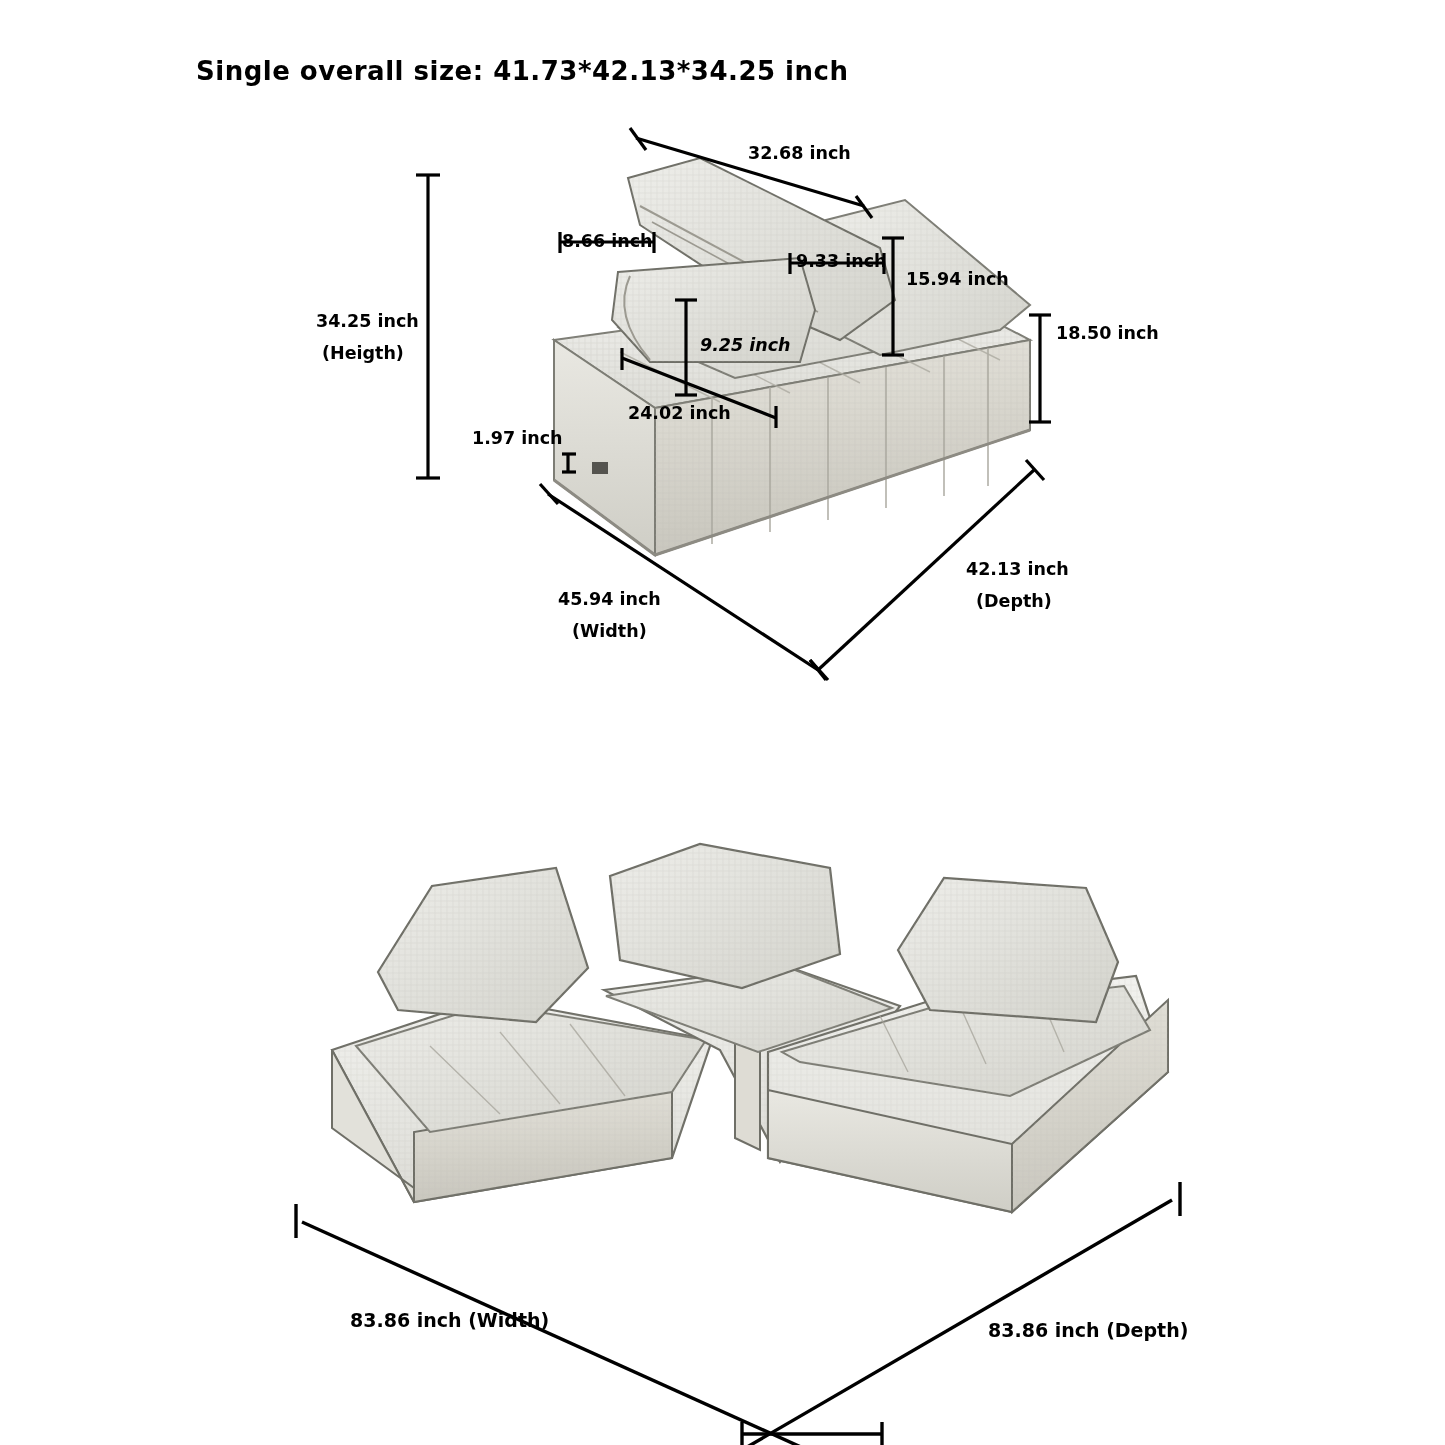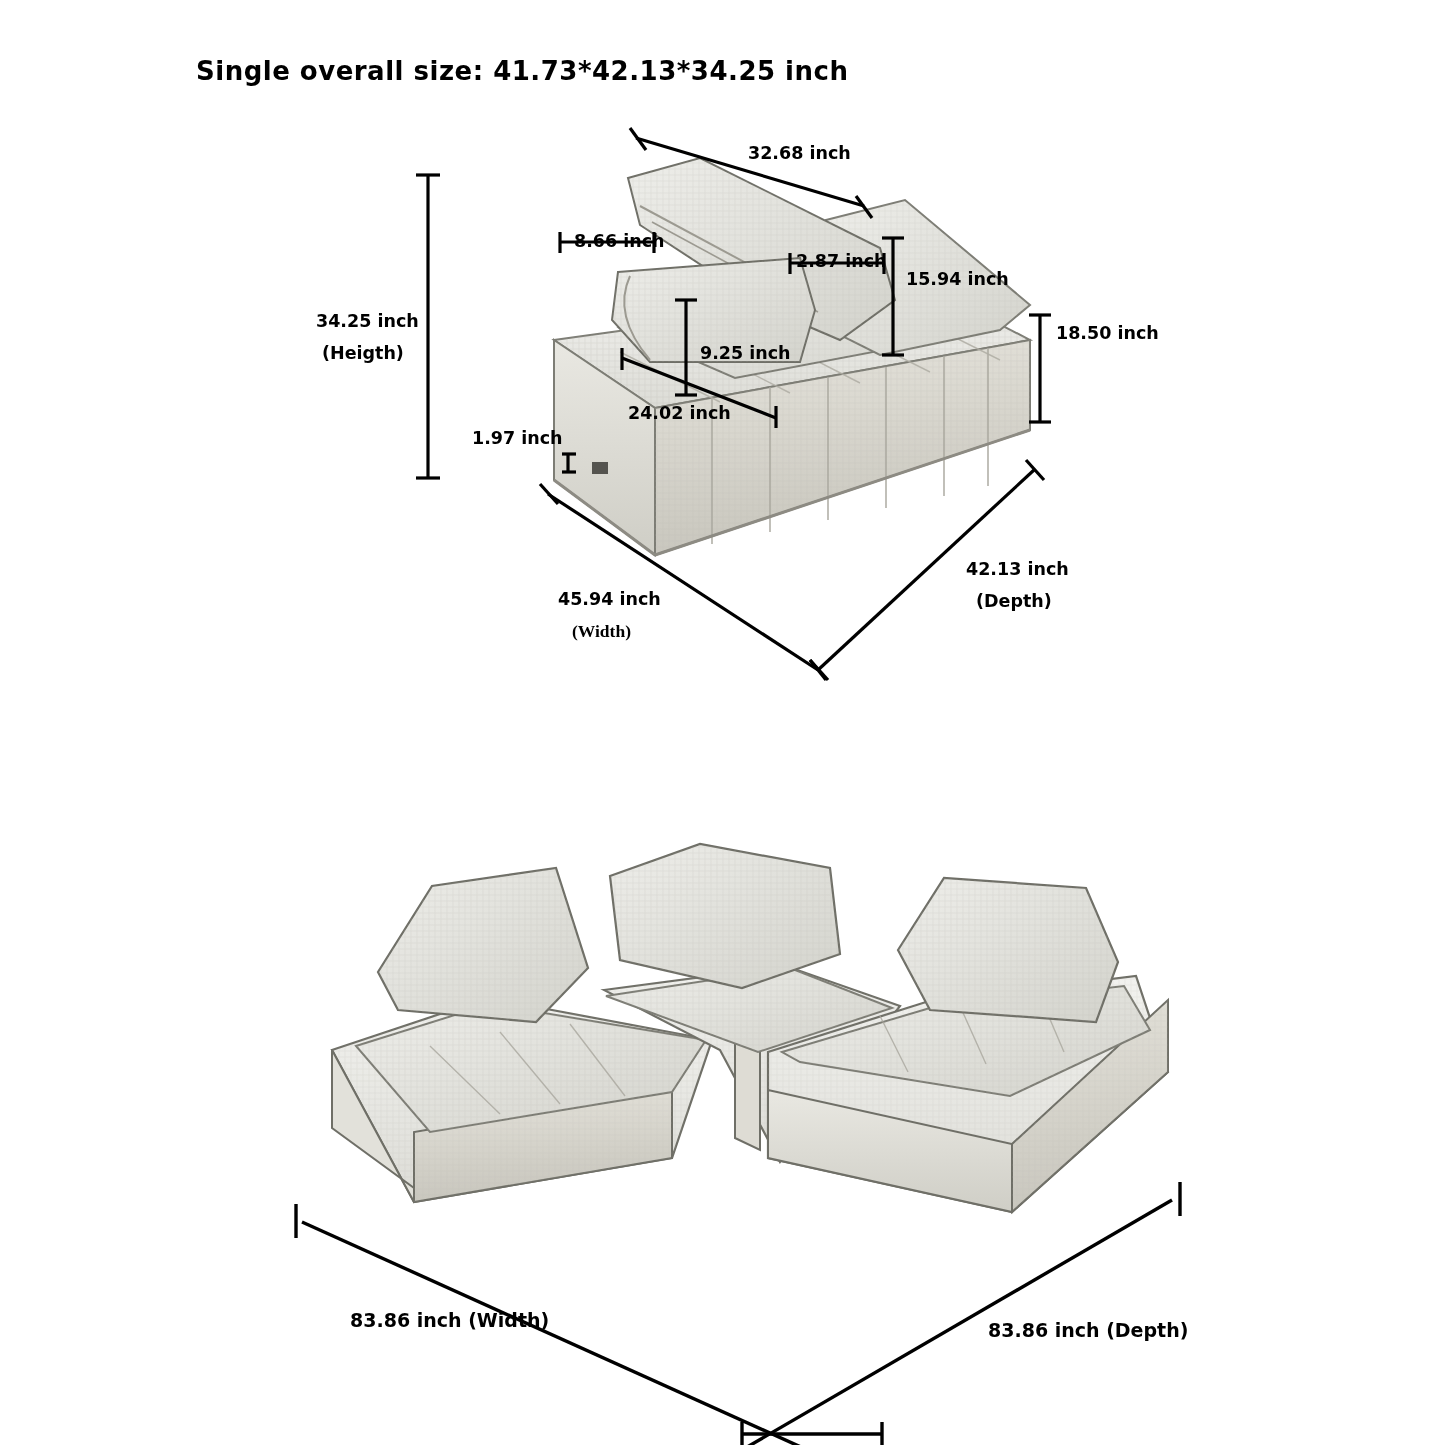--- a/index.html
+++ b/index.html
@@ -240,39 +240,39 @@
       <path d="M1180,1172 L1180,1206"></path>
 
       <path d="M742,1424 L882,1424"></path>
       <path d="M742,1412 L742,1440"></path>
       <path d="M882,1412 L882,1440"></path>
     </g>
   </svg>
 
   <div class="dim-label" style="left:748px; top:132px;">32.68 inch</div>
 
-  <div class="dim-label" style="left:562px; top:220px;padding-left:12px;">8.66 inch</div>
-
-  <div class="dim-label" style="left:796px; top:240px;">2.87 inch</div>
+  <div class="dim-label" style="left:562px; top:220px;">8.66 inch</div>
+
+  <div class="dim-label" style="left:796px; top:240px;">9.33 inch</div>
 
   <div class="dim-label" style="left:906px; top:258px;">15.94 inch</div>
 
   <div class="dim-label" style="left:1056px; top:312px;">18.50 inch</div>
 
-  <div class="dim-label" style="left:700px; top:332px;">9.25 inch</div>
+  <div class="dim-label" style="left:700px; top:324px;font-style:italic;">9.25 inch</div>
 
   <div class="dim-label" style="left:628px; top:392px;">24.02 inch</div>
 
   <div class="dim-label" style="left:472px; top:417px;">1.97 inch</div>
 
   <div class="dim-label" style="left:316px; top:300px;">34.25 inch</div>
   <div class="dim-label" style="left:322px; top:332px;">(Heigth)</div>
 
   <div class="dim-label" style="left:558px; top:578px;">45.94 inch</div>
-  <div class="dim-label" style="left:572px; top:610px;font-family:Liberation Serif, serif;">(Width)</div>
+  <div class="dim-label" style="left:572px; top:610px;">(Width)</div>
 
   <div class="dim-label" style="left:966px; top:548px;">42.13 inch</div>
   <div class="dim-label" style="left:976px; top:580px;">(Depth)</div>
 
   <div class="dim-label big" style="left:350px; top:1298px;">83.86 inch (Width)</div>
 
   <div class="dim-label big" style="left:988px; top:1308px;">83.86 inch (Depth)</div>
 
 </div>
 

